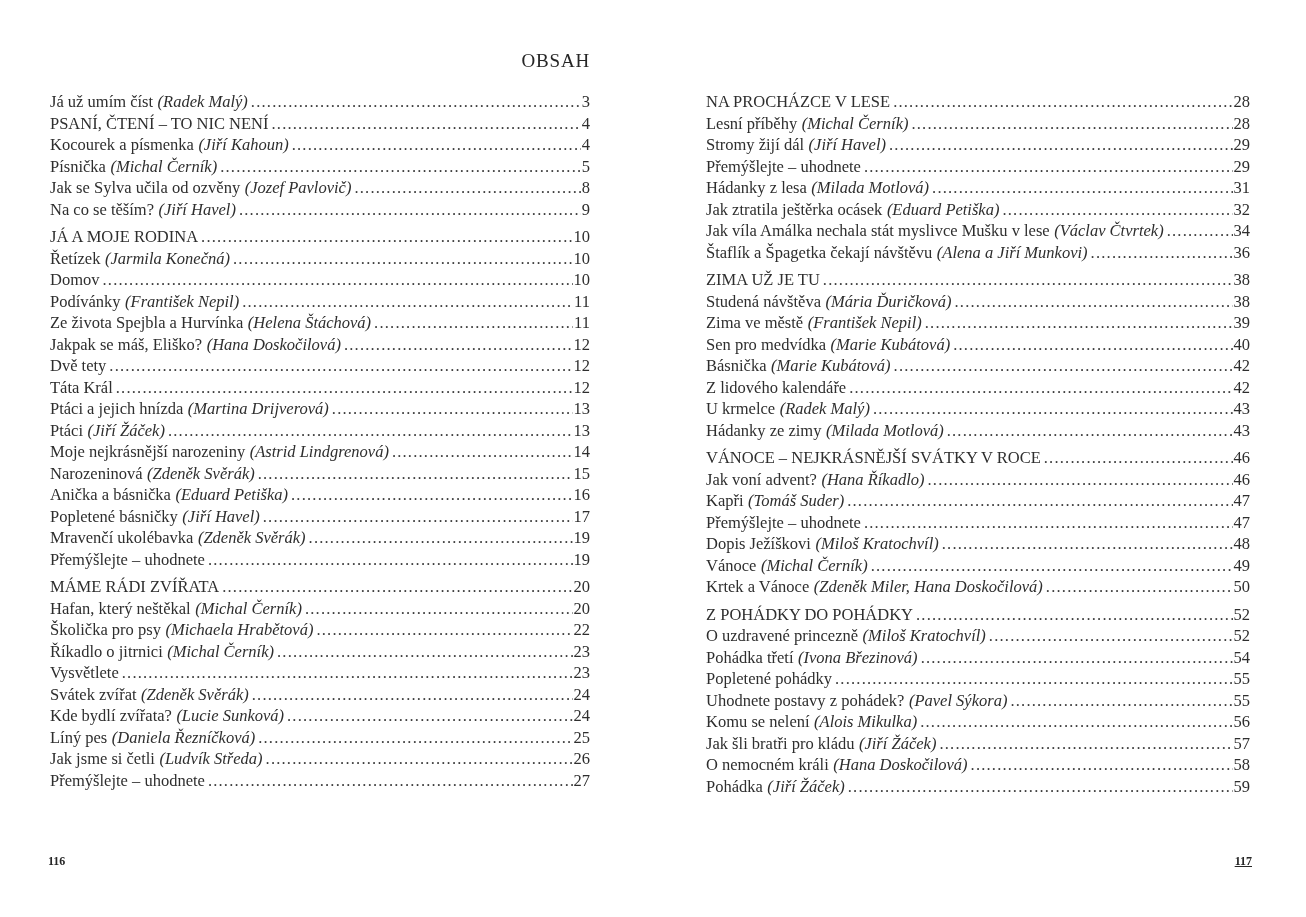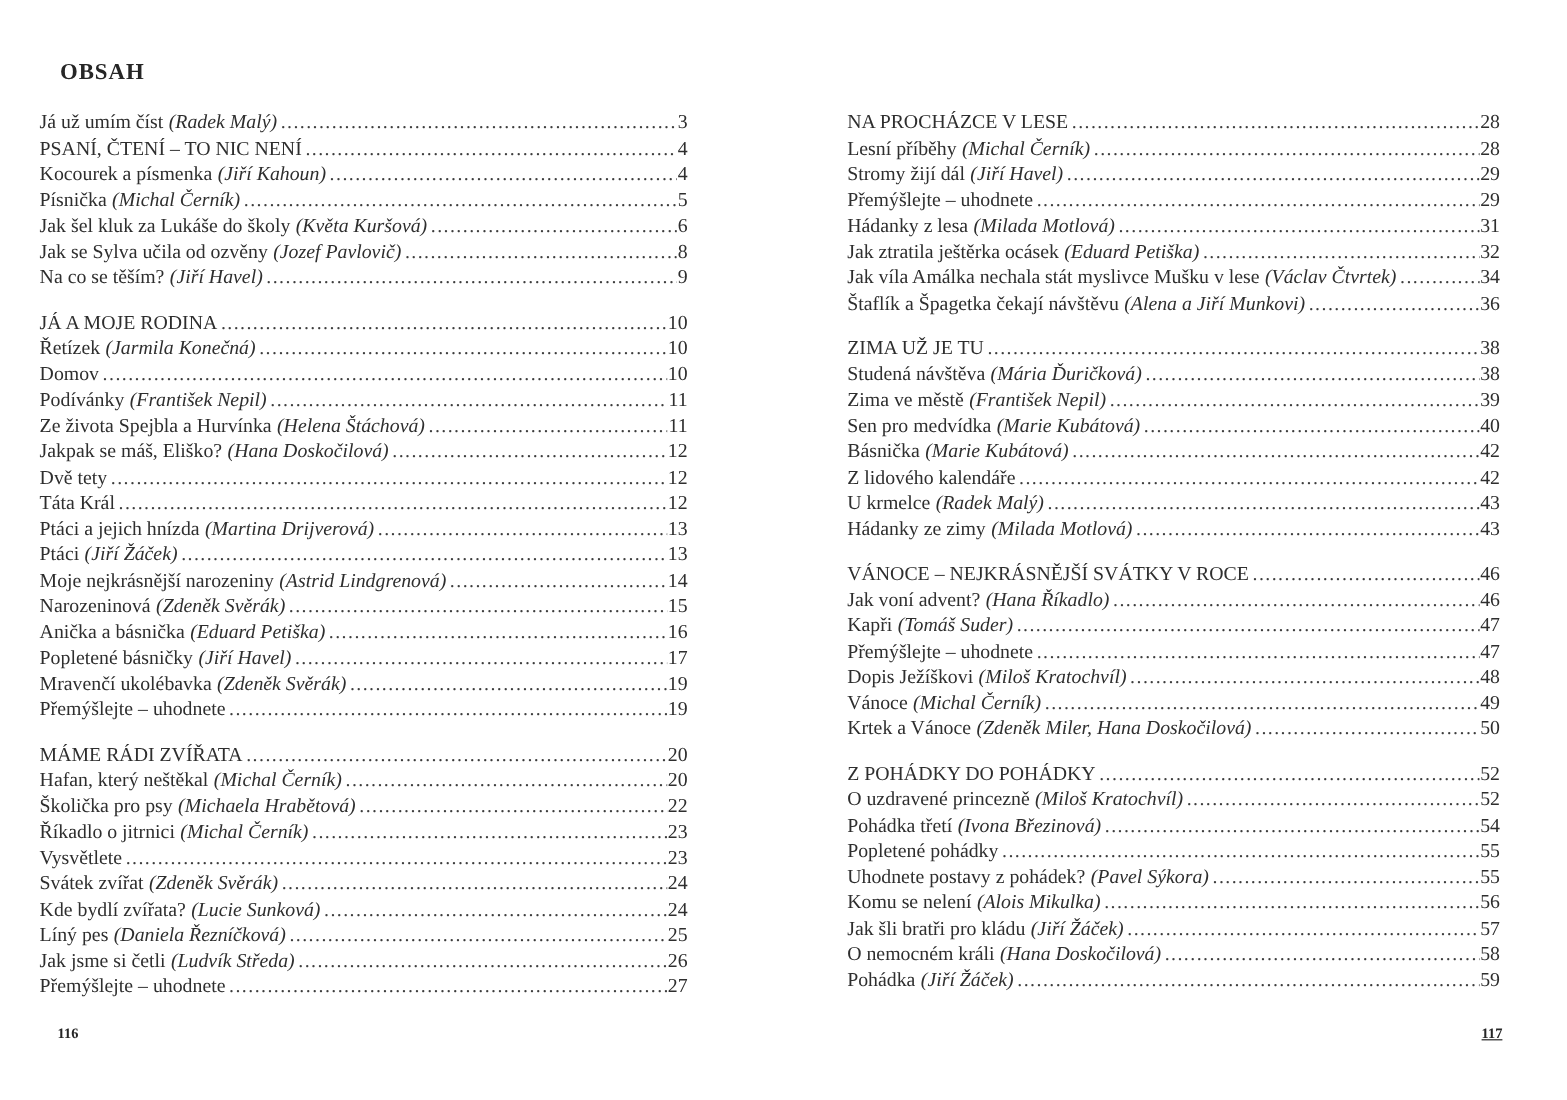--- a/index.html
+++ b/index.html
@@ -16,33 +16,33 @@
     position: relative;
     width: 1306px;
     height: 917px;
     background: #ffffff;
   }
   .toc-title {
     position: absolute;
     top: 50px;
     left: 50px;
     width: 540px;
-    text-align: left;
+    text-align: right;
     font-size: 19px;
-    font-weight: bold;
+    font-weight: normal;
     letter-spacing: 0.8px;
     color: #262626;
   }
   .col {
     position: absolute;
     top: 91px;
   }
-  .col-left  { left: 33px;  width: 540px; }
+  .col-left  { left: 50px;  width: 540px; }
   .col-right { left: 706px; width: 544px; }
-  .section + .section { margin-top: 16px; }
+  .section + .section { margin-top: 6px; }
   .row {
     display: flex;
     align-items: baseline;
     height: 21.5px;
     line-height: 21.5px;
     font-size: 16.5px;
     white-space: nowrap;
   }
   .row .t { flex: 0 0 auto; }
   .row .a {
@@ -100,26 +100,20 @@
           <span class="leader"></span>
           <span class="num">4</span>
         </div>
         <div class="row">
           <span class="t">Písnička</span>
           <span class="a">(Michal Černík)</span>
           <span class="leader"></span>
           <span class="num">5</span>
         </div>
         <div class="row">
-          <span class="t">Jak šel kluk za Lukáše do školy</span>
-          <span class="a">(Květa Kuršová)</span>
-          <span class="leader"></span>
-          <span class="num">6</span>
-        </div>
-        <div class="row">
           <span class="t">Jak se Sylva učila od ozvěny</span>
           <span class="a">(Jozef Pavlovič)</span>
           <span class="leader"></span>
           <span class="num">8</span>
         </div>
         <div class="row">
           <span class="t">Na co se těším?</span>
           <span class="a">(Jiří Havel)</span>
           <span class="leader"></span>
           <span class="num">9</span>

